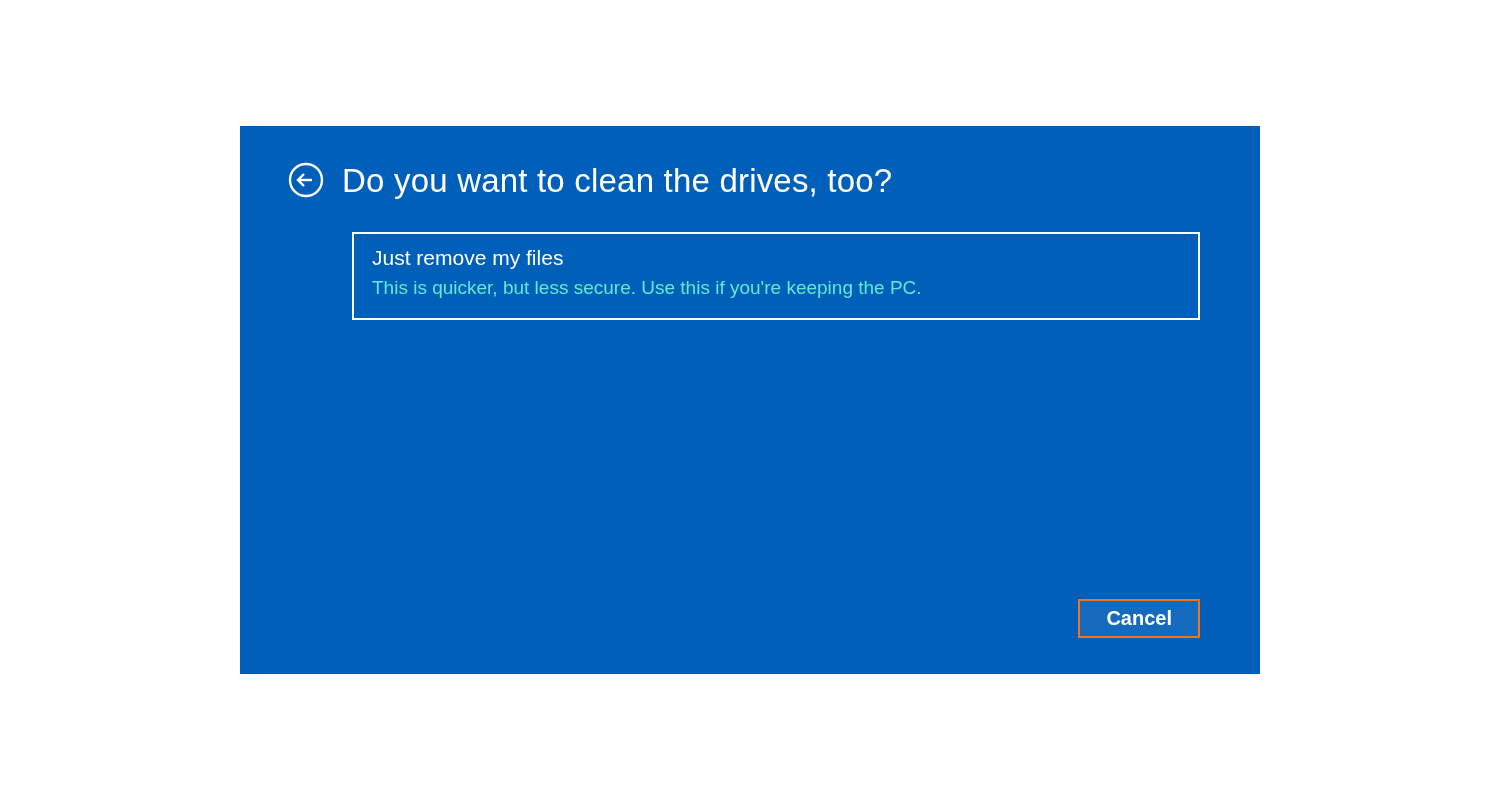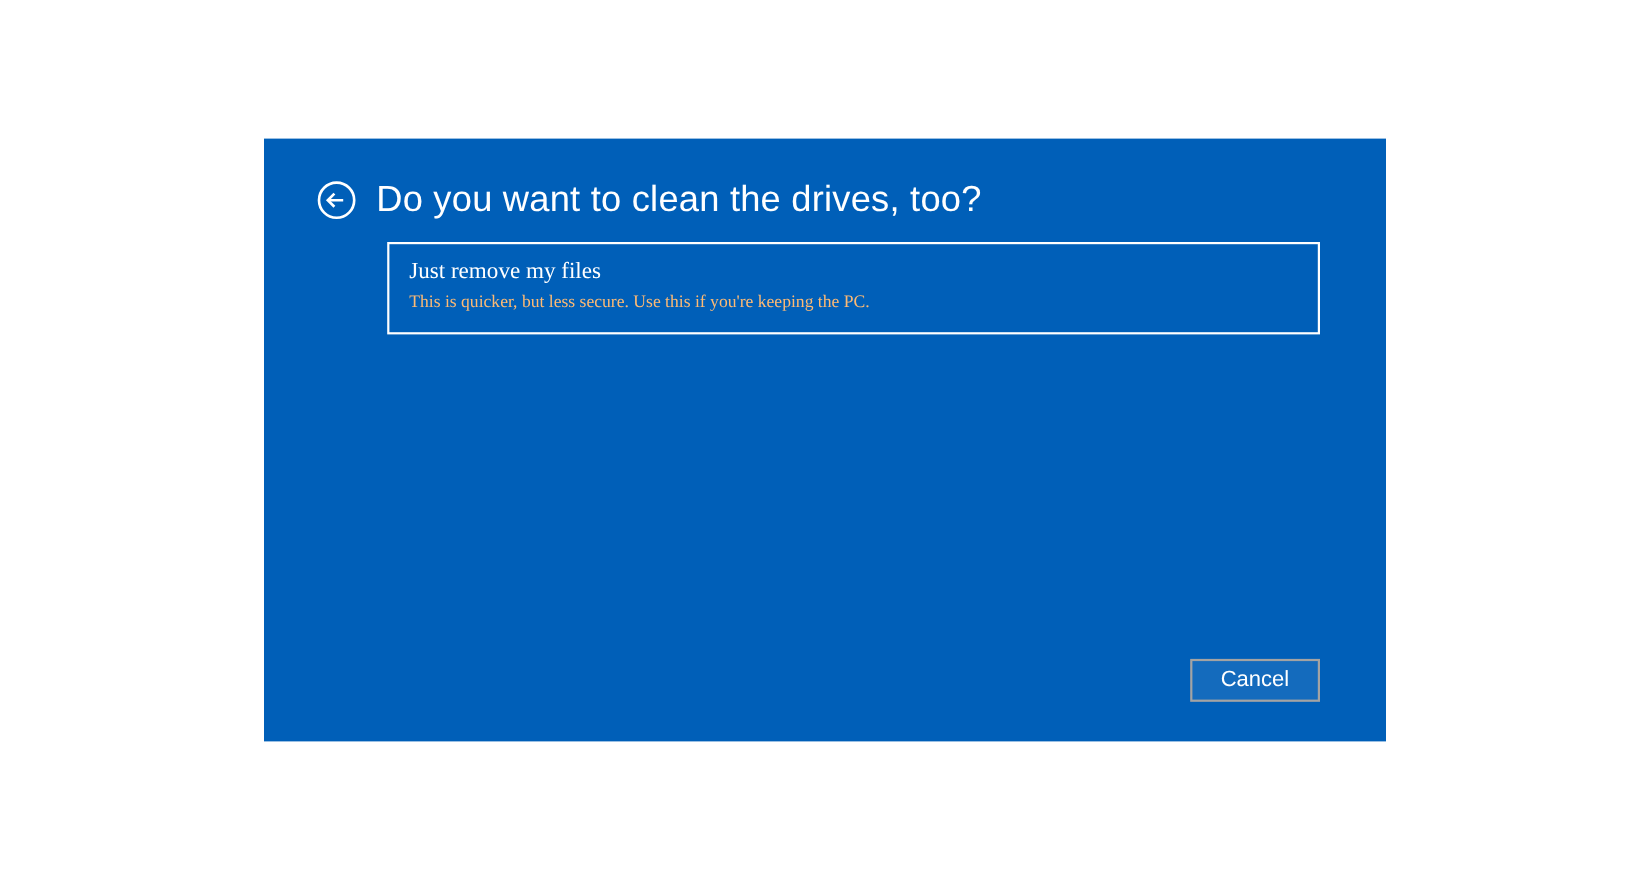--- a/index.html
+++ b/index.html
@@ -20,23 +20,23 @@
       width: 1020px;
       height: 548px;
       background: #005fb8;
       position: relative;
       padding: 36px 48px 30px 48px;
       display: flex;
       flex-direction: column;
     }
     .header-row {
       display: flex;
-      align-items: flex-end;
+      align-items: flex-start;
       gap: 18px;
-      margin-bottom: 20px;
+      margin-bottom: 32px;
     }
     .back-icon {
       width: 36px;
       height: 36px;
       flex-shrink: 0;
       cursor: pointer;
     }
     .back-icon svg {
       width: 100%;
       height: 100%;
@@ -52,50 +52,49 @@
       margin-right: 12px;
       display: flex;
       flex-direction: column;
       gap: 24px;
     }
     .option-card {
       border: 2px solid #ffffff;
       padding: 12px 18px 16px 18px;
       cursor: pointer;
       background: transparent;
-      font-family: Liberation Serif, serif;
     }
     .option-card.highlight {
       background: rgba(255,255,255,0.10);
     }
     .option-title {
       color: #ffffff;
       font-size: 21px;
       font-weight: 400;
       margin-bottom: 4px;
     }
     .option-desc {
-      color: #fdba74;
-      font-size: 16px;
+      color: #5eead4;
+      font-size: 19px;
       font-weight: 300;
       line-height: 1.45;
     }
     .footer {
       margin-top: auto;
       display: flex;
       justify-content: flex-end;
       padding-right: 12px;
       padding-bottom: 6px;
     }
     .cancel-button {
-      border: 2px solid #a3a3a3;
+      border: 2px solid #f97316;
       background: rgba(255,255,255,0.08);
       color: #ffffff;
       font-size: 20px;
-      font-weight: 400;
+      font-weight: 700;
       padding: 6px 26px;
       font-family: inherit;
       cursor: pointer;
     }
   </style>
 </head>
 <body>
 
 <div class="dialog">
 

